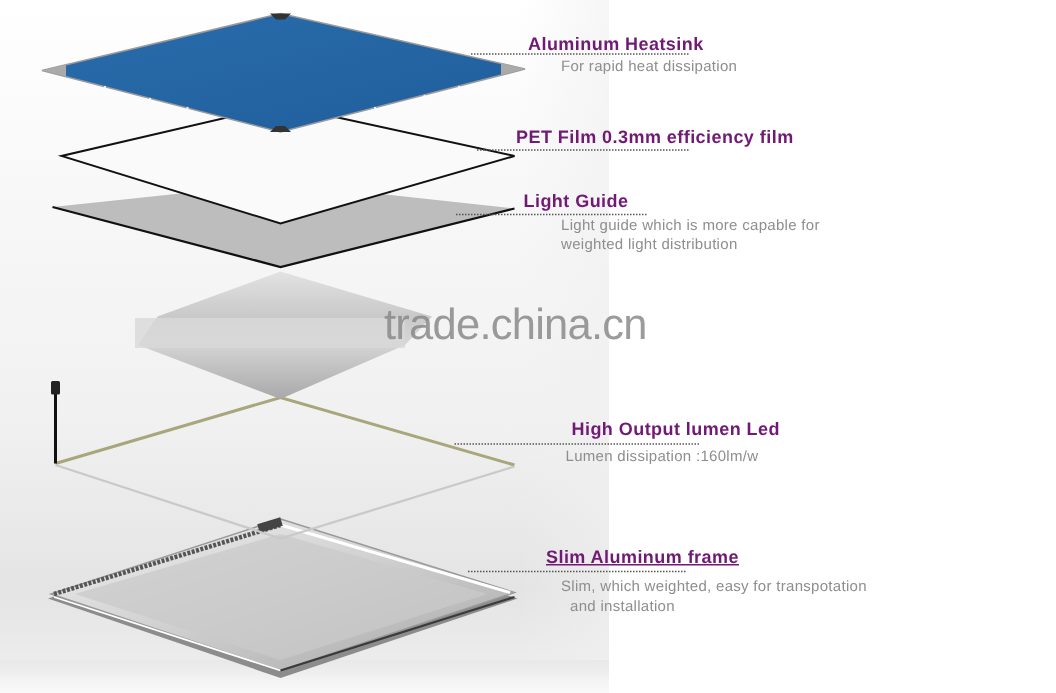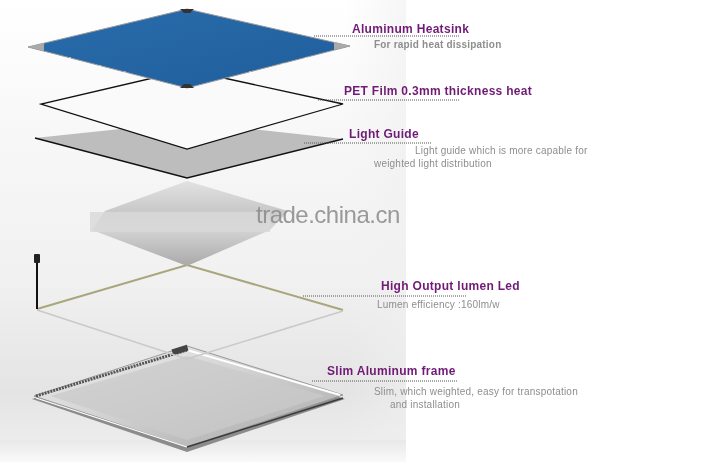--- a/index.html
+++ b/index.html
@@ -23,21 +23,21 @@
   svg.art { position: absolute; left: 0; top: 0; }
   .label { position: absolute; white-space: nowrap; }
   .title {
     font-weight: bold; font-size: 12px; color: #701a75; letter-spacing: 0.3px;
   }
   .desc {
     font-size: 10px; color: #8e8e8e; line-height: 13px; letter-spacing: 0.2px;
   }
   .watermark {
     position: absolute; left: 256px; top: 201px;
-    font-size: 24px; color: #8a8a8a; opacity: 0.85; letter-spacing: -0.5px;
+    font-size: 29px; color: #8a8a8a; opacity: 0.85; letter-spacing: -0.5px;
     font-family: "Liberation Sans", sans-serif;
   }
 </style>
 </head>
 <body>
 
 <div class="bg-left"></div>
 <div class="bg-bottom"></div>
 
 <svg class="art" width="704" height="462" viewBox="0 0 704 462">
@@ -110,28 +110,28 @@
   <g stroke="#555" stroke-width="1" stroke-dasharray="1,1">
     <line x1="314" y1="36" x2="460" y2="36"></line>
     <line x1="318" y1="100" x2="459" y2="100"></line>
     <line x1="304" y1="143" x2="432" y2="143"></line>
     <line x1="303" y1="296" x2="467" y2="296"></line>
     <line x1="312" y1="381" x2="457" y2="381"></line>
   </g>
 </svg>
 
 <div class="label title" style="left:352px; top:22px;">Aluminum Heatsink</div>
-<div class="label desc" style="left:374px; top:38px;font-weight:bold;">For rapid heat dissipation</div>
+<div class="label desc" style="left:374px; top:38px;">For rapid heat dissipation</div>
 
-<div class="label title" style="left:344px; top:84px;">PET Film  0.3mm thickness heat</div>
+<div class="label title" style="left:344px; top:84px;">PET Film  0.3mm efficiency film</div>
 
 <div class="label title" style="left:349px; top:127px;">Light Guide</div>
-<div class="label desc" style="left:374px; top:144px;margin-left:41px;">Light guide which is more capable for</div>
+<div class="label desc" style="left:374px; top:144px;">Light guide which is more capable for</div>
 <div class="label desc" style="left:374px; top:157px;">weighted light distribution</div>
 
 <div class="label title" style="left:353px; top:279px;margin-left:28px;">High Output lumen Led</div>
-<div class="label desc" style="left:377px; top:298px;">Lumen efficiency :160lm/w</div>
+<div class="label desc" style="left:377px; top:298px;">Lumen dissipation :160lm/w</div>
 
-<div class="label title" style="left:327px; top:364px;">Slim Aluminum frame</div>
+<div class="label title" style="left:364px; top:364px;text-decoration:underline;">Slim Aluminum frame</div>
 <div class="label desc" style="left:374px; top:385px;">Slim, which weighted, easy for transpotation</div>
-<div class="label desc" style="left:390px; top:398px;">and installation</div>
+<div class="label desc" style="left:380px; top:398px;">and installation</div>
 
 <div class="watermark">trade.china.cn</div>
 
 </body></html>

